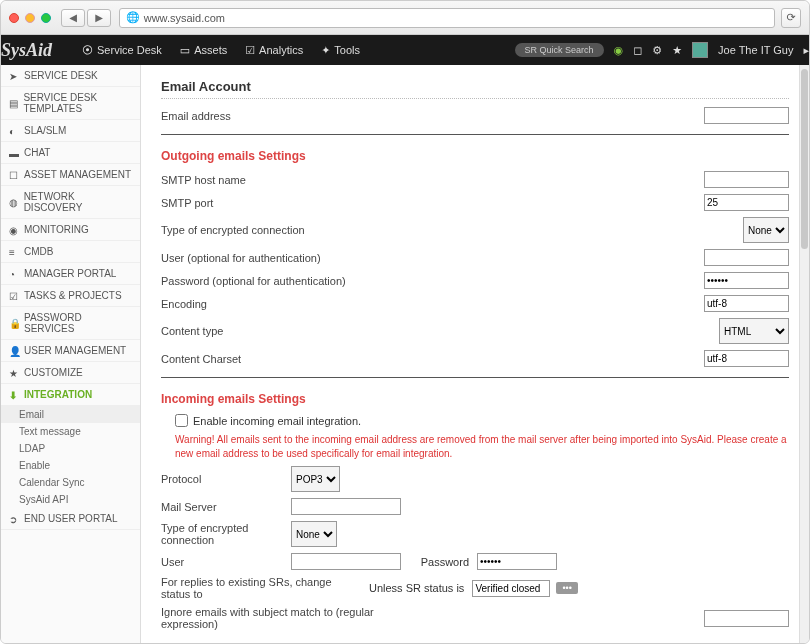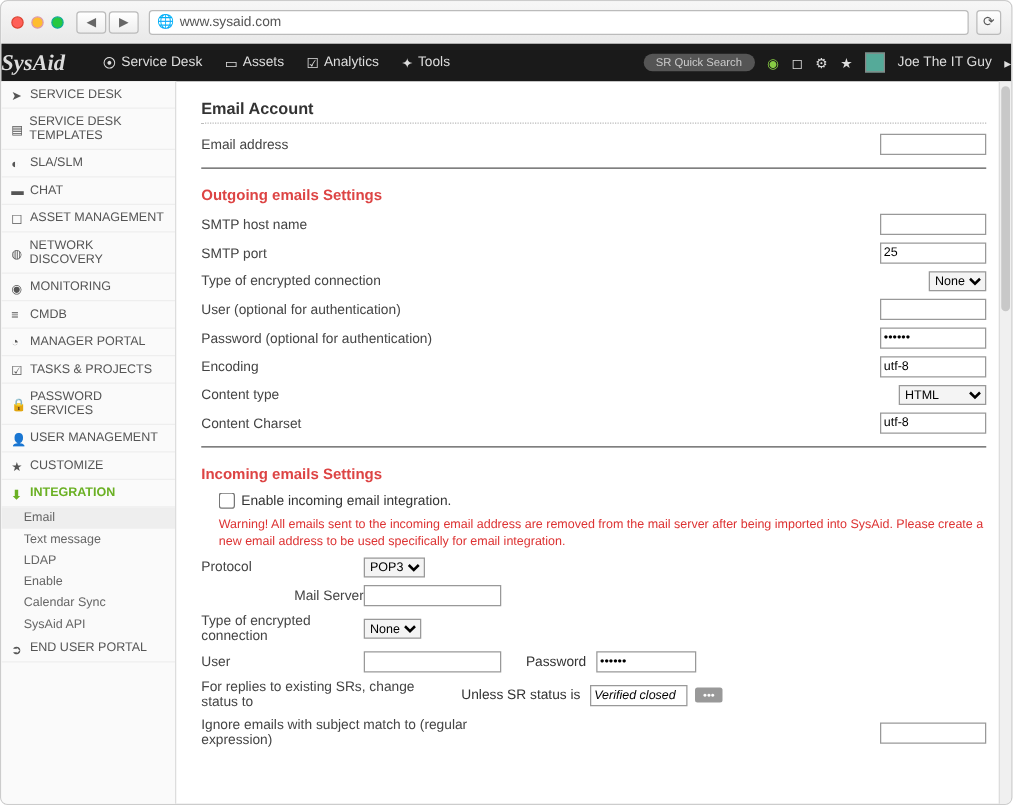--- a/index.html
+++ b/index.html
@@ -26,21 +26,21 @@
   .side-item{display:flex;align-items:center;gap:5px;padding:5px 8px;border-bottom:1px solid #eee;text-transform:uppercase;cursor:pointer;}
   .side-item.active{color:#6ab023;font-weight:bold;}
   .sub{padding:3px 8px 3px 18px;text-transform:none;color:#666;border-bottom:none;cursor:pointer;}
   .sub.sel{background:#eee;}
   .content{flex:1;overflow:auto;padding:10px 20px 20px 20px;font-size:11px;color:#333; position:relative;}
   .section-title{font-weight:bold;font-size:13px;padding:4px 0;border-bottom:1px dotted #bbb;margin-bottom:8px;}
   .section-head{color:#d44;font-weight:bold;font-size:12px;margin:14px 0 8px 0;}
   .row{display:flex;align-items:center;margin:6px 0;}
   .row .lbl{width:200px;flex-shrink:0;color:#444;}
   .row input[type=text],.row input[type=password]{border:1px solid #999;height:17px;width:85px;font-size:10px;padding:0 2px;}
-  .row select{border:1px solid #999;height:16px;font-size:10px;background:#f4f4f4;}
+  .row select{border:1px solid #999;height:26px;font-size:10px;background:#f4f4f4;}
   .row .far{margin-left:auto;}
   hr.div{border:none;border-top:1px solid #555;margin:10px 0;}
   .warn{color:#d33;font-size:10px;margin:4px 0 4px 14px;line-height:1.35;}
   .chk{margin-right:5px;}
   .scrollbar{position:absolute;right:0;top:0;bottom:0;width:10px;background:#f0f0f0;border-left:1px solid #ddd;}
   .thumb{position:absolute;left:1px;right:1px;top:4px;height:180px;background:#c8c8c8;border-radius:4px;}
   .ico{width:10px;height:10px;display:inline-block;}
   .greybtn{background:#999;color:#fff;font-size:9px;padding:1px 6px;border-radius:2px;margin-left:6px;}
 </style>
 </head>
@@ -200,37 +200,37 @@
       <input type="checkbox" class="chk" style="margin-left: 14px;">
       <span>Enable incoming email integration.</span>
     </div>
     <div class="warn">Warning! All emails sent to the incoming email address are removed from the mail server after being imported into SysAid. Please create a new email address to be used specifically for email integration.</div>
 
     <div class="row">
         <div class="lbl" style="width:130px;">Protocol</div>
         <select><option>POP3</option></select>
       </div>
     <div class="row">
-        <div class="lbl" style="width:130px;text-align:right;">Mail Server</div>
+        <div class="lbl" style="width:130px;">Mail Server</div>
         <input type="text" style="width: 110px;" value="">
       </div>
     <div class="row">
         <div class="lbl" style="width:130px;">Type of encrypted connection</div>
         <select><option>None</option></select>
       </div>
     <div class="row">
       <div class="lbl" style="width:130px;">User</div>
       <input type="text" style="width: 110px;" value="">
       <div style="width:60px;text-align:right;margin:0 8px;">Password</div>
       <input type="text" style="width: 80px;" value="••••••">
     </div>
     <div class="row">
       <div class="lbl" style="width:200px;">For replies to existing SRs, change status to</div>
       <div style="margin:0 8px;">Unless SR status is</div>
-      <input type="text" style="width: 78px; font-style: italic;" value="Verified closed">
+      <input type="text" style="width: 78px;" value="Verified closed">
       <span class="greybtn">•••</span>
     </div>
     <div class="row">
       <div class="lbl" style="width:260px;">Ignore emails with subject match to (regular expression)</div>
       <input type="text" class="far" value="" style="">
     </div>
 
     <div class="scrollbar">
         <div class="thumb"></div>
       </div>

